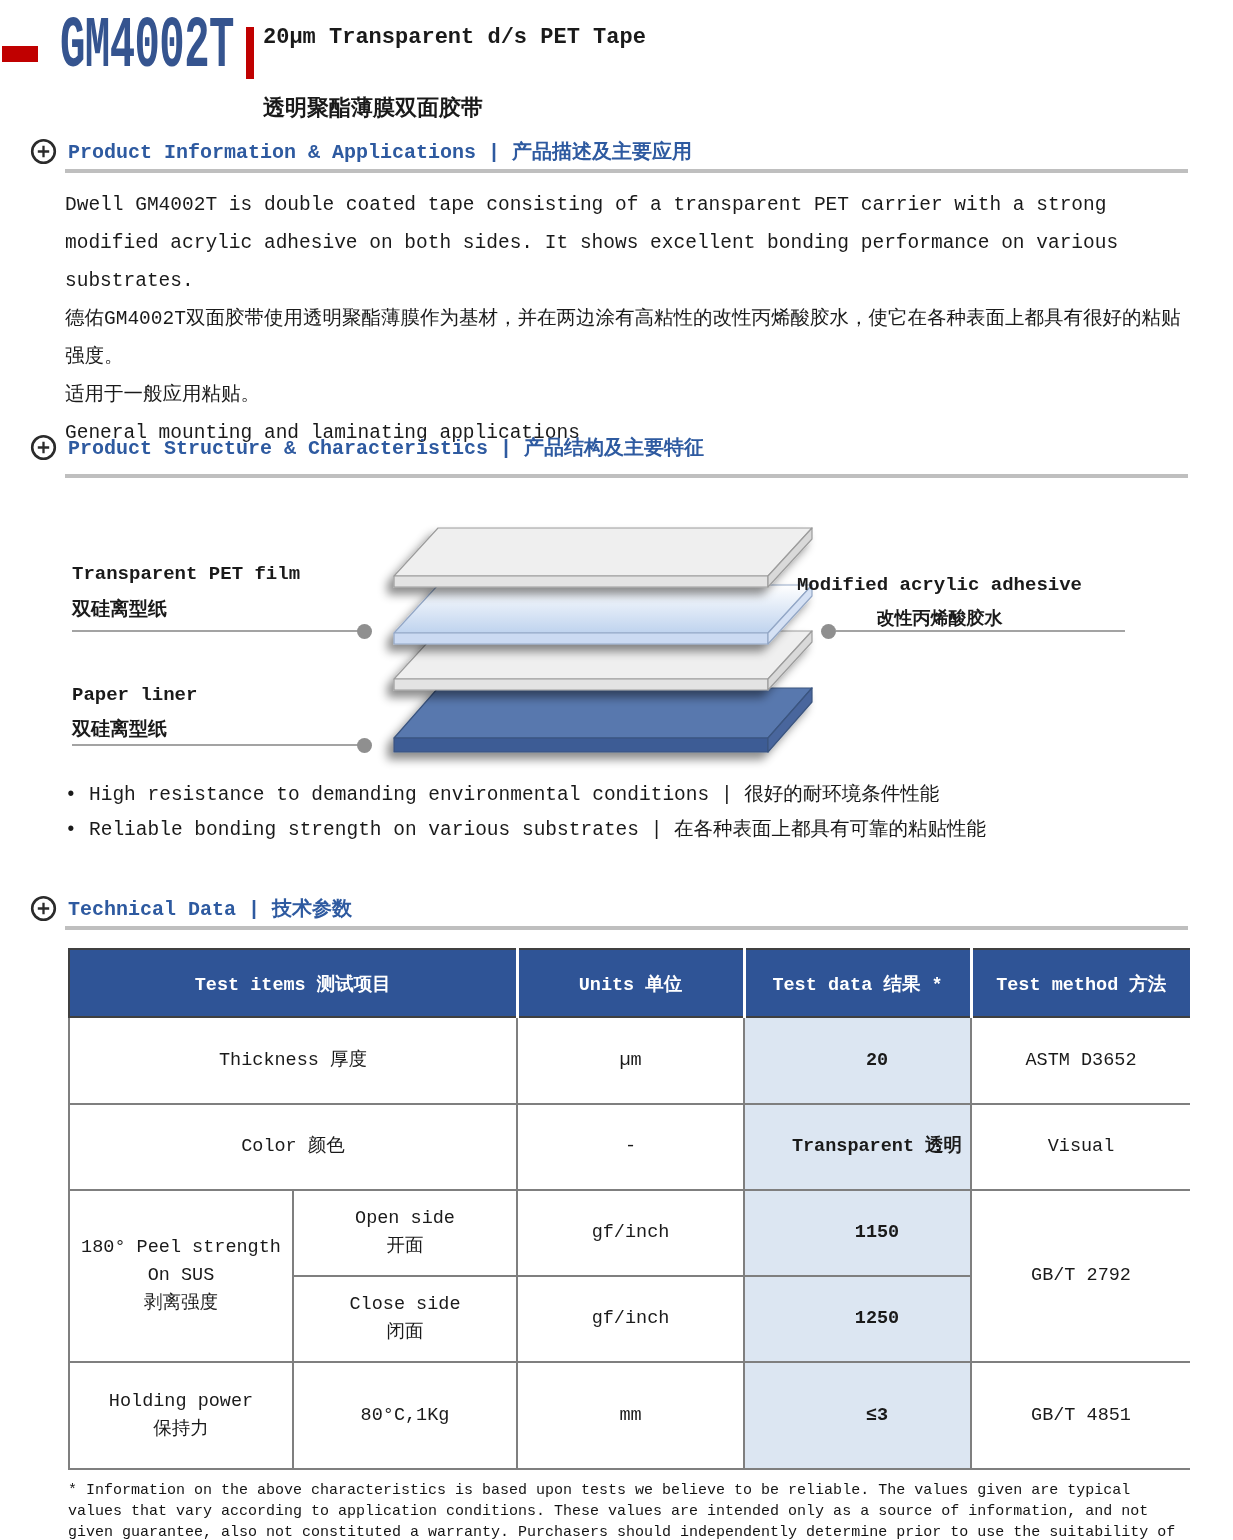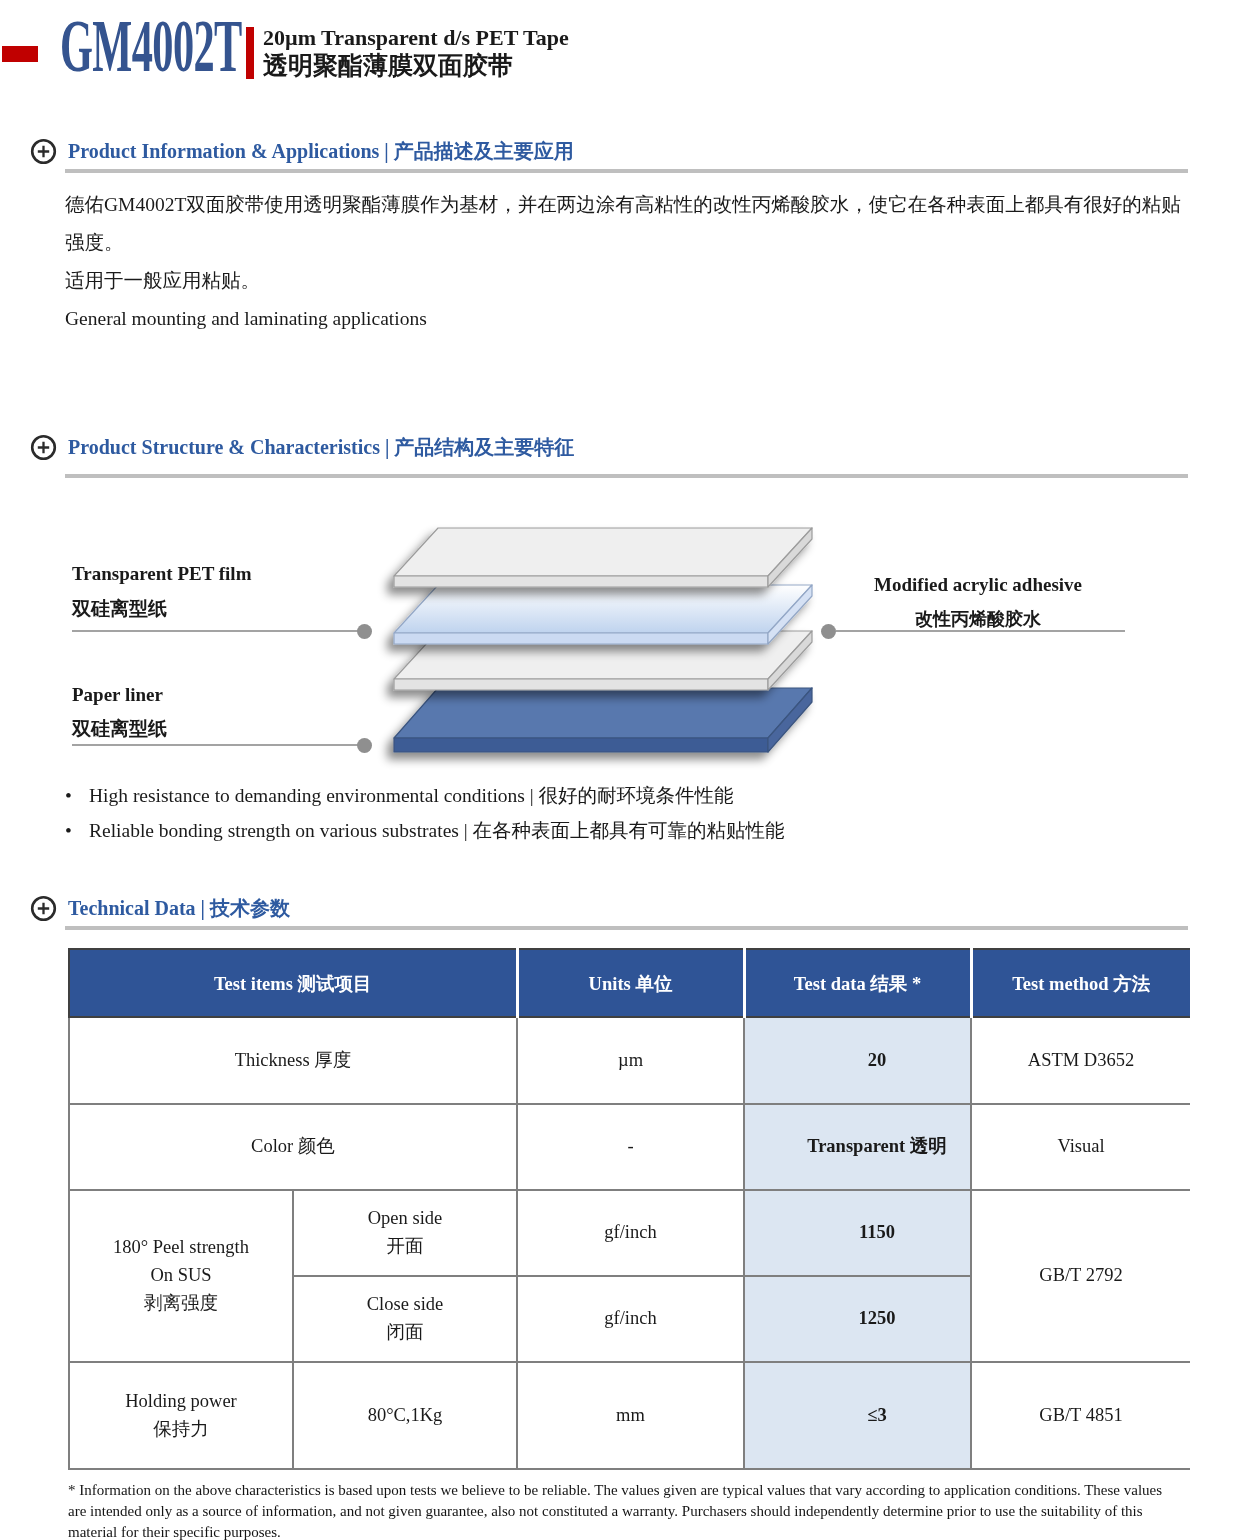--- a/index.html
+++ b/index.html
@@ -1,26 +1,26 @@
 <!DOCTYPE html>
 <html><head>
 <meta charset="utf-8">
 <style>
   html,body{margin:0;padding:0;background:#fff;}
   #page{position:relative;width:1190px;height:1540px;background:#ffffff;overflow:hidden;
-        font-family:Liberation Serif, serif;color:#1a1a1a;}
+        font-family:Liberation Mono, monospace;color:#1a1a1a;}
 
   
   .brand-dash{position:absolute;left:2px;top:46px;width:36px;height:16px;background:#C00000;}
   .product-code{position:absolute;left:60px;top:10px;font-size:73px;line-height:74px;font-weight:bold;
                 color:#35548F;transform:scaleX(0.58);transform-origin:0 0;letter-spacing:-1px;white-space:nowrap;}
   .title-vbar{position:absolute;left:246px;top:27px;width:8px;height:52px;background:#C00000;}
   .subtitle{position:absolute;left:263px;top:24px;font-weight:bold;}
   .subtitle .en{font-size:22px;line-height:28px;}
-  .subtitle .zh{font-size:25px;line-height:27px;}
+  .subtitle .zh{font-size:22px;line-height:27px;margin-top:44px;}
 
   
   .sec{position:absolute;left:30px;display:flex;align-items:center;gap:11px;}
   .sec .ttl{font-size:20px;font-weight:bold;color:#2E5AA0;white-space:nowrap;}
   .sec-rule{position:absolute;left:65px;width:1123px;height:4px;background:#BFBFBF;}
   .plus-ico{flex:0 0 auto;display:block;}
 
   
   .info-text{position:absolute;left:65px;top:186px;width:1122px;font-size:19.5px;line-height:38px;}
   .info-text p{margin:0;}
@@ -75,20 +75,21 @@
   <div class="sec" style="top:138px;">
     <svg class="plus-ico" width="27" height="27" viewBox="0 0 27 27">
       <circle cx="13.5" cy="13.5" r="11.3" fill="none" stroke="#2b2b2b" stroke-width="2.6"></circle>
       <path d="M13.5 7.8 V19.2 M7.8 13.5 H19.2" stroke="#2b2b2b" stroke-width="2.3" fill="none"></path>
     </svg>
     <span class="ttl">Product Information &amp; Applications | 产品描述及主要应用</span>
   </div>
   <div class="sec-rule" style="top:169px;"></div>
 
   <div class="info-text">
+    <p>Dwell GM4002T is double coated tape consisting of a transparent PET carrier with a strong modified acrylic adhesive on both sides. It shows excellent bonding performance on various substrates.</p>
     <p>德佑GM4002T双面胶带使用透明聚酯薄膜作为基材，并在两边涂有高粘性的改性丙烯酸胶水，使它在各种表面上都具有很好的粘贴强度。</p>
     <p>适用于一般应用粘贴。</p>
     <p>General mounting and laminating applications</p>
   </div>
 
   <div class="sec" style="top:434px;">
     <svg class="plus-ico" width="27" height="27" viewBox="0 0 27 27">
       <circle cx="13.5" cy="13.5" r="11.3" fill="none" stroke="#2b2b2b" stroke-width="2.6"></circle>
       <path d="M13.5 7.8 V19.2 M7.8 13.5 H19.2" stroke="#2b2b2b" stroke-width="2.3" fill="none"></path>
     </svg>

